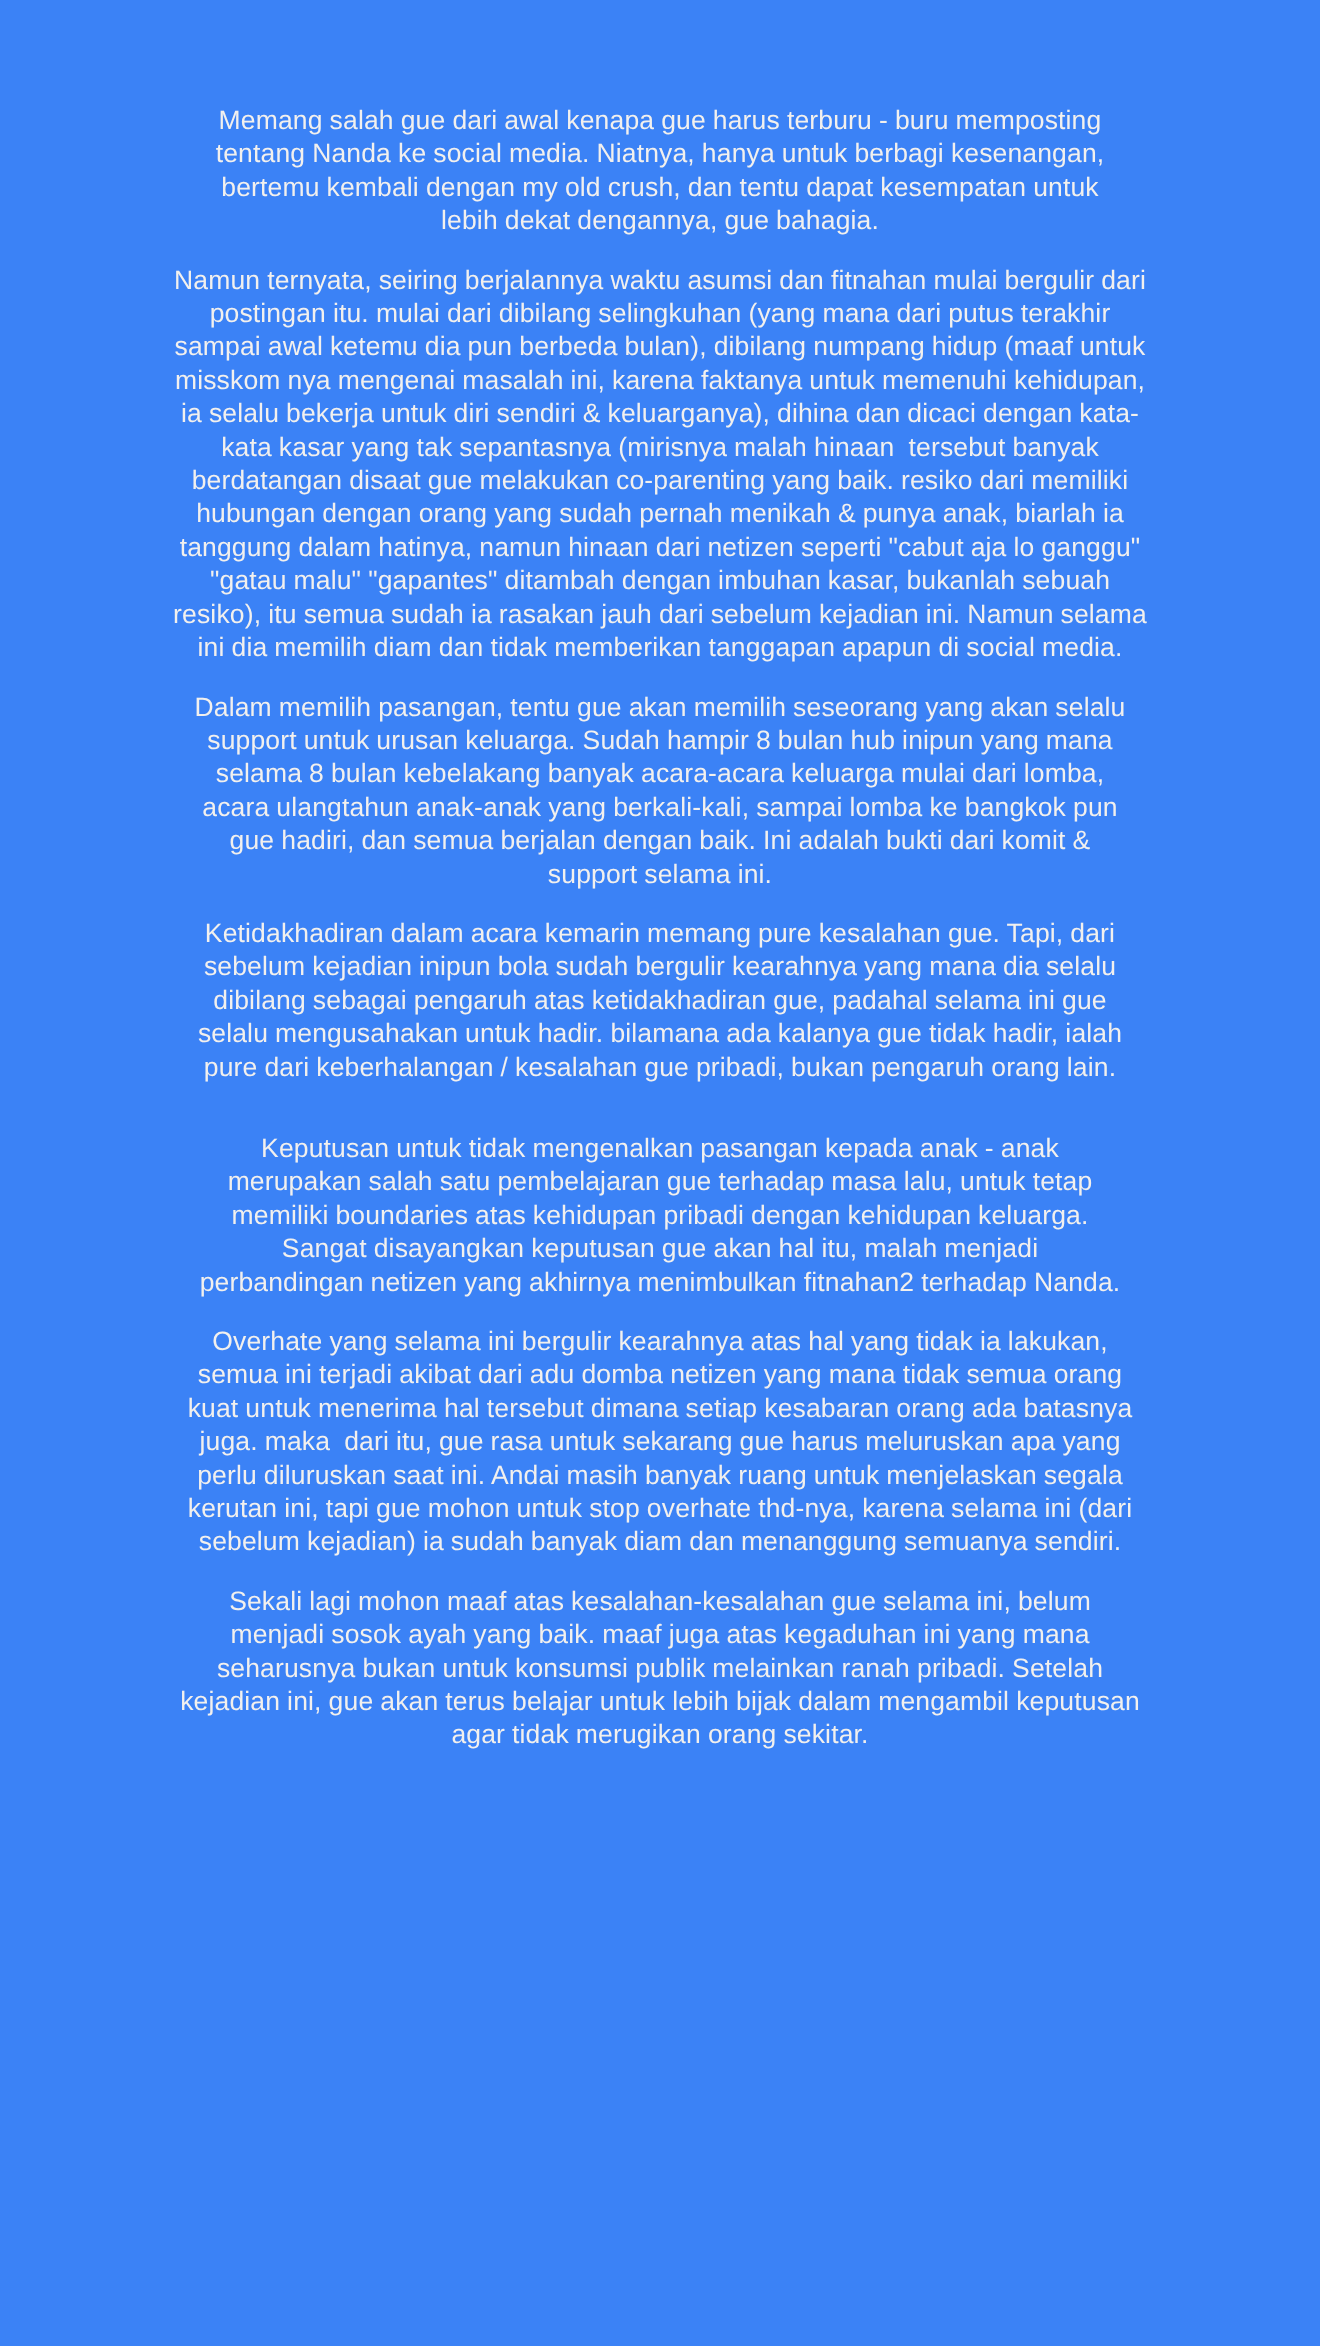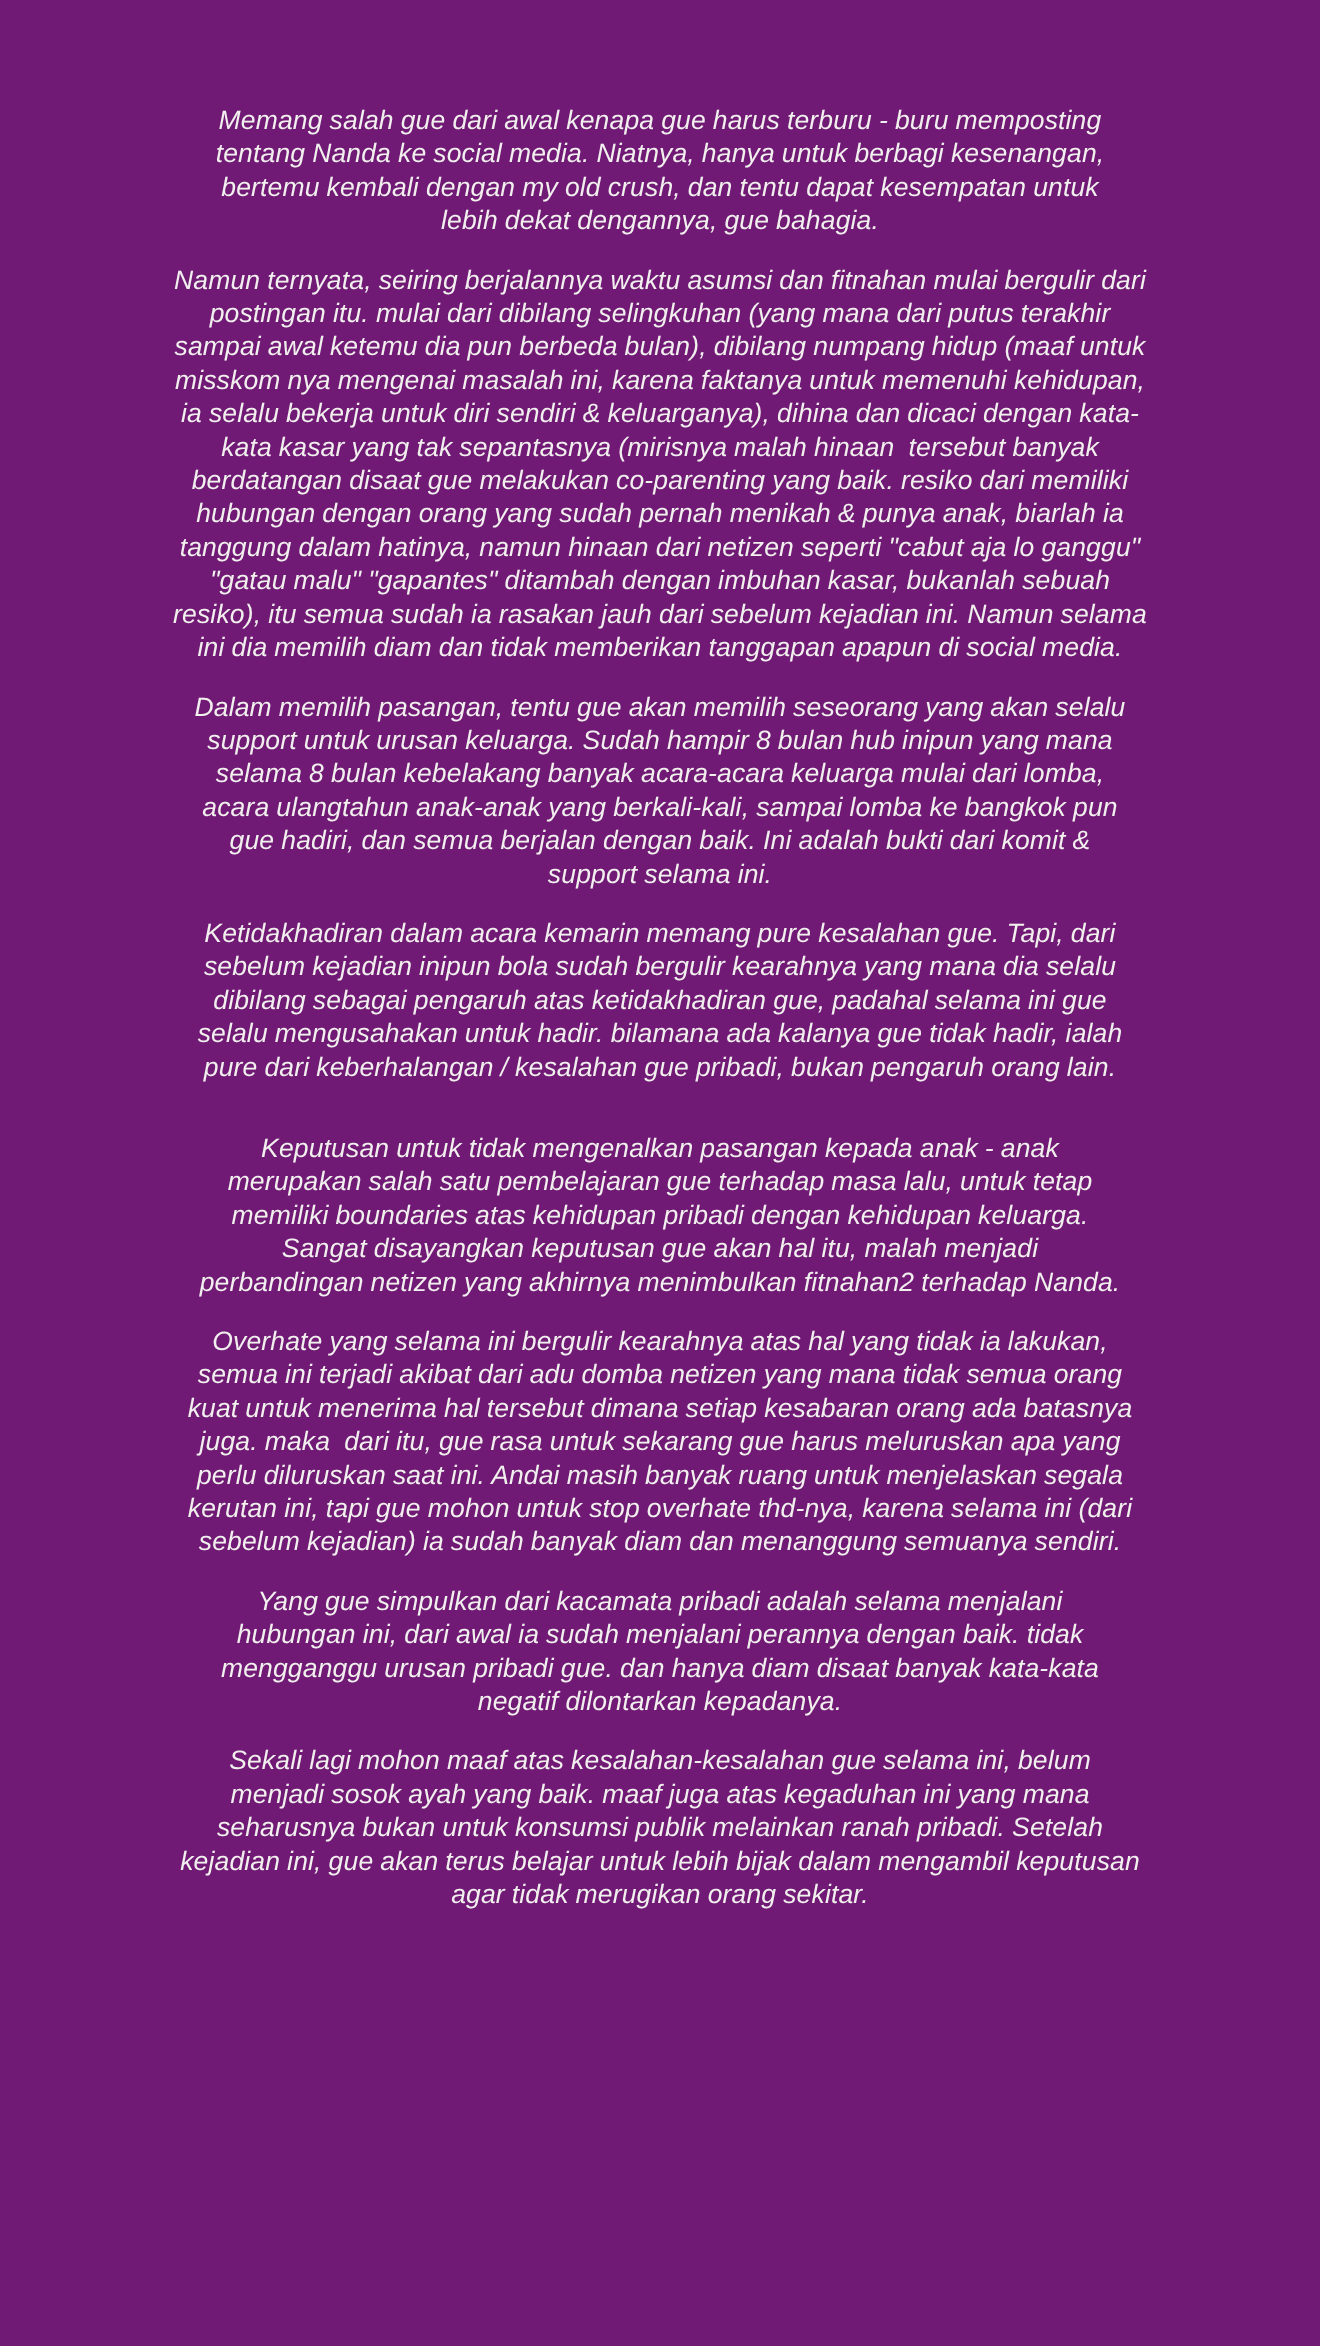--- a/index.html
+++ b/index.html
@@ -47,24 +47,23 @@
   .para.p3 { width: 945px; margin-left: auto; margin-right: auto; }
   .para.p4 { width: 965px; margin-left: auto; margin-right: auto; text-align: center; }
   .para.p5 { width: 925px; margin-left: auto; margin-right: auto; }
   .para.p6 { width: 945px; margin-left: auto; margin-right: auto; }
   .para.p7 { width: 930px; margin-left: auto; margin-right: auto; }
   .para.p8 { width: 960px; margin-left: auto; margin-right: auto; }
 </style>
 </head>
 <body style="background: rgb(1, 1, 1);">
 
-<div class="statement-card" style="background: #701a75; font-style: italic;">
+<div class="statement-card" style="background: #3b82f6;">
   <div class="statement-body">
     <p class="para p1" style="color: rgb(242, 240, 238);">Memang salah gue dari awal kenapa gue harus terburu - buru memposting tentang Nanda ke social media. Niatnya, hanya untuk berbagi kesenangan, bertemu kembali dengan my old crush, dan tentu dapat kesempatan untuk lebih dekat dengannya, gue bahagia.</p>
     <p class="para p2" style="color: rgb(242, 240, 238);">Namun ternyata, seiring berjalannya waktu asumsi dan fitnahan mulai bergulir dari postingan itu. mulai dari dibilang selingkuhan (yang mana dari putus terakhir sampai awal ketemu dia pun berbeda bulan), dibilang numpang hidup (maaf untuk misskom nya mengenai masalah ini, karena faktanya untuk memenuhi kehidupan, ia selalu bekerja untuk diri sendiri &amp; keluarganya), dihina dan dicaci dengan kata-kata kasar yang tak sepantasnya (mirisnya malah hinaan  tersebut banyak berdatangan disaat gue melakukan co-parenting yang baik. resiko dari memiliki hubungan dengan orang yang sudah pernah menikah &amp; punya anak, biarlah ia tanggung dalam hatinya, namun hinaan dari netizen seperti "cabut aja lo ganggu" "gatau malu" "gapantes" ditambah dengan imbuhan kasar, bukanlah sebuah resiko), itu semua sudah ia rasakan jauh dari sebelum kejadian ini. Namun selama ini dia memilih diam dan tidak memberikan tanggapan apapun di social media.</p>
     <p class="para p3" style="color: rgb(242, 240, 238);">Dalam memilih pasangan, tentu gue akan memilih seseorang yang akan selalu support untuk urusan keluarga. Sudah hampir 8 bulan hub inipun yang mana selama 8 bulan kebelakang banyak acara-acara keluarga mulai dari lomba, acara ulangtahun anak-anak yang berkali-kali, sampai lomba ke bangkok pun gue hadiri, dan semua berjalan dengan baik. Ini adalah bukti dari komit &amp; support selama ini.</p>
     <p class="para p4" style="color: rgb(242, 240, 238);">Ketidakhadiran dalam acara kemarin memang pure kesalahan gue. Tapi, dari sebelum kejadian inipun bola sudah bergulir kearahnya yang mana dia selalu dibilang sebagai pengaruh atas ketidakhadiran gue, padahal selama ini gue selalu mengusahakan untuk hadir. bilamana ada kalanya gue tidak hadir, ialah pure dari keberhalangan / kesalahan gue pribadi, bukan pengaruh orang lain.</p>
     <p class="para p5" style="color: rgb(242, 240, 238); margin-top: 48px;">Keputusan untuk tidak mengenalkan pasangan kepada anak - anak merupakan salah satu pembelajaran gue terhadap masa lalu, untuk tetap memiliki boundaries atas kehidupan pribadi dengan kehidupan keluarga. Sangat disayangkan keputusan gue akan hal itu, malah menjadi perbandingan netizen yang akhirnya menimbulkan fitnahan2 terhadap Nanda.</p>
     <p class="para p6" style="color: rgb(242, 240, 238);">Overhate yang selama ini bergulir kearahnya atas hal yang tidak ia lakukan, semua ini terjadi akibat dari adu domba netizen yang mana tidak semua orang kuat untuk menerima hal tersebut dimana setiap kesabaran orang ada batasnya juga. maka  dari itu, gue rasa untuk sekarang gue harus meluruskan apa yang perlu diluruskan saat ini. Andai masih banyak ruang untuk menjelaskan segala kerutan ini, tapi gue mohon untuk stop overhate thd-nya, karena selama ini (dari sebelum kejadian) ia sudah banyak diam dan menanggung semuanya sendiri.</p>
-    <p class="para p7" style="color: rgb(242, 240, 238);">Yang gue simpulkan dari kacamata pribadi adalah selama menjalani hubungan ini, dari awal ia sudah menjalani perannya dengan baik. tidak mengganggu urusan pribadi gue. dan hanya diam disaat banyak kata-kata negatif dilontarkan kepadanya.</p>
     <p class="para p8" style="color: rgb(242, 240, 238);">Sekali lagi mohon maaf atas kesalahan-kesalahan gue selama ini, belum menjadi sosok ayah yang baik. maaf juga atas kegaduhan ini yang mana seharusnya bukan untuk konsumsi publik melainkan ranah pribadi. Setelah kejadian ini, gue akan terus belajar untuk lebih bijak dalam mengambil keputusan agar tidak merugikan orang sekitar.</p>
   </div>
 </div>
 
 </body></html>

